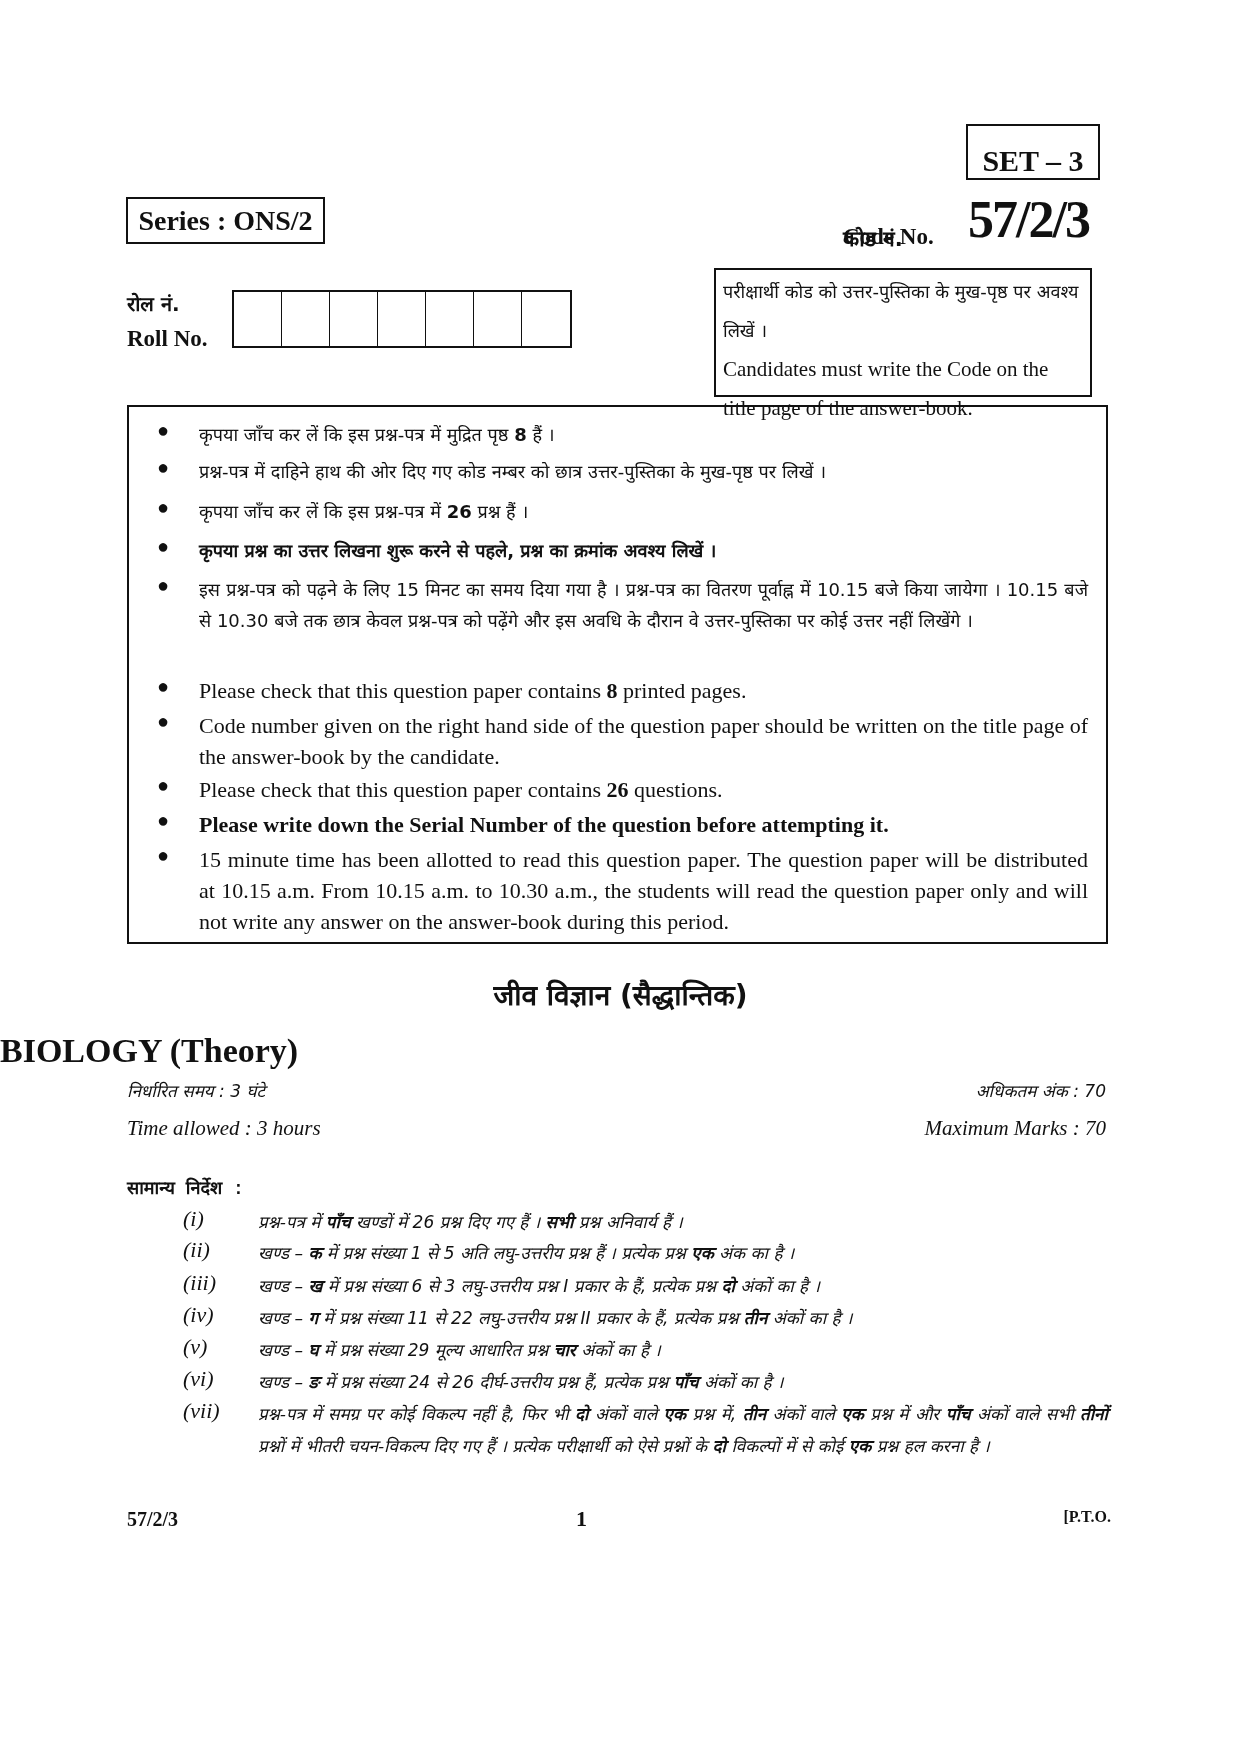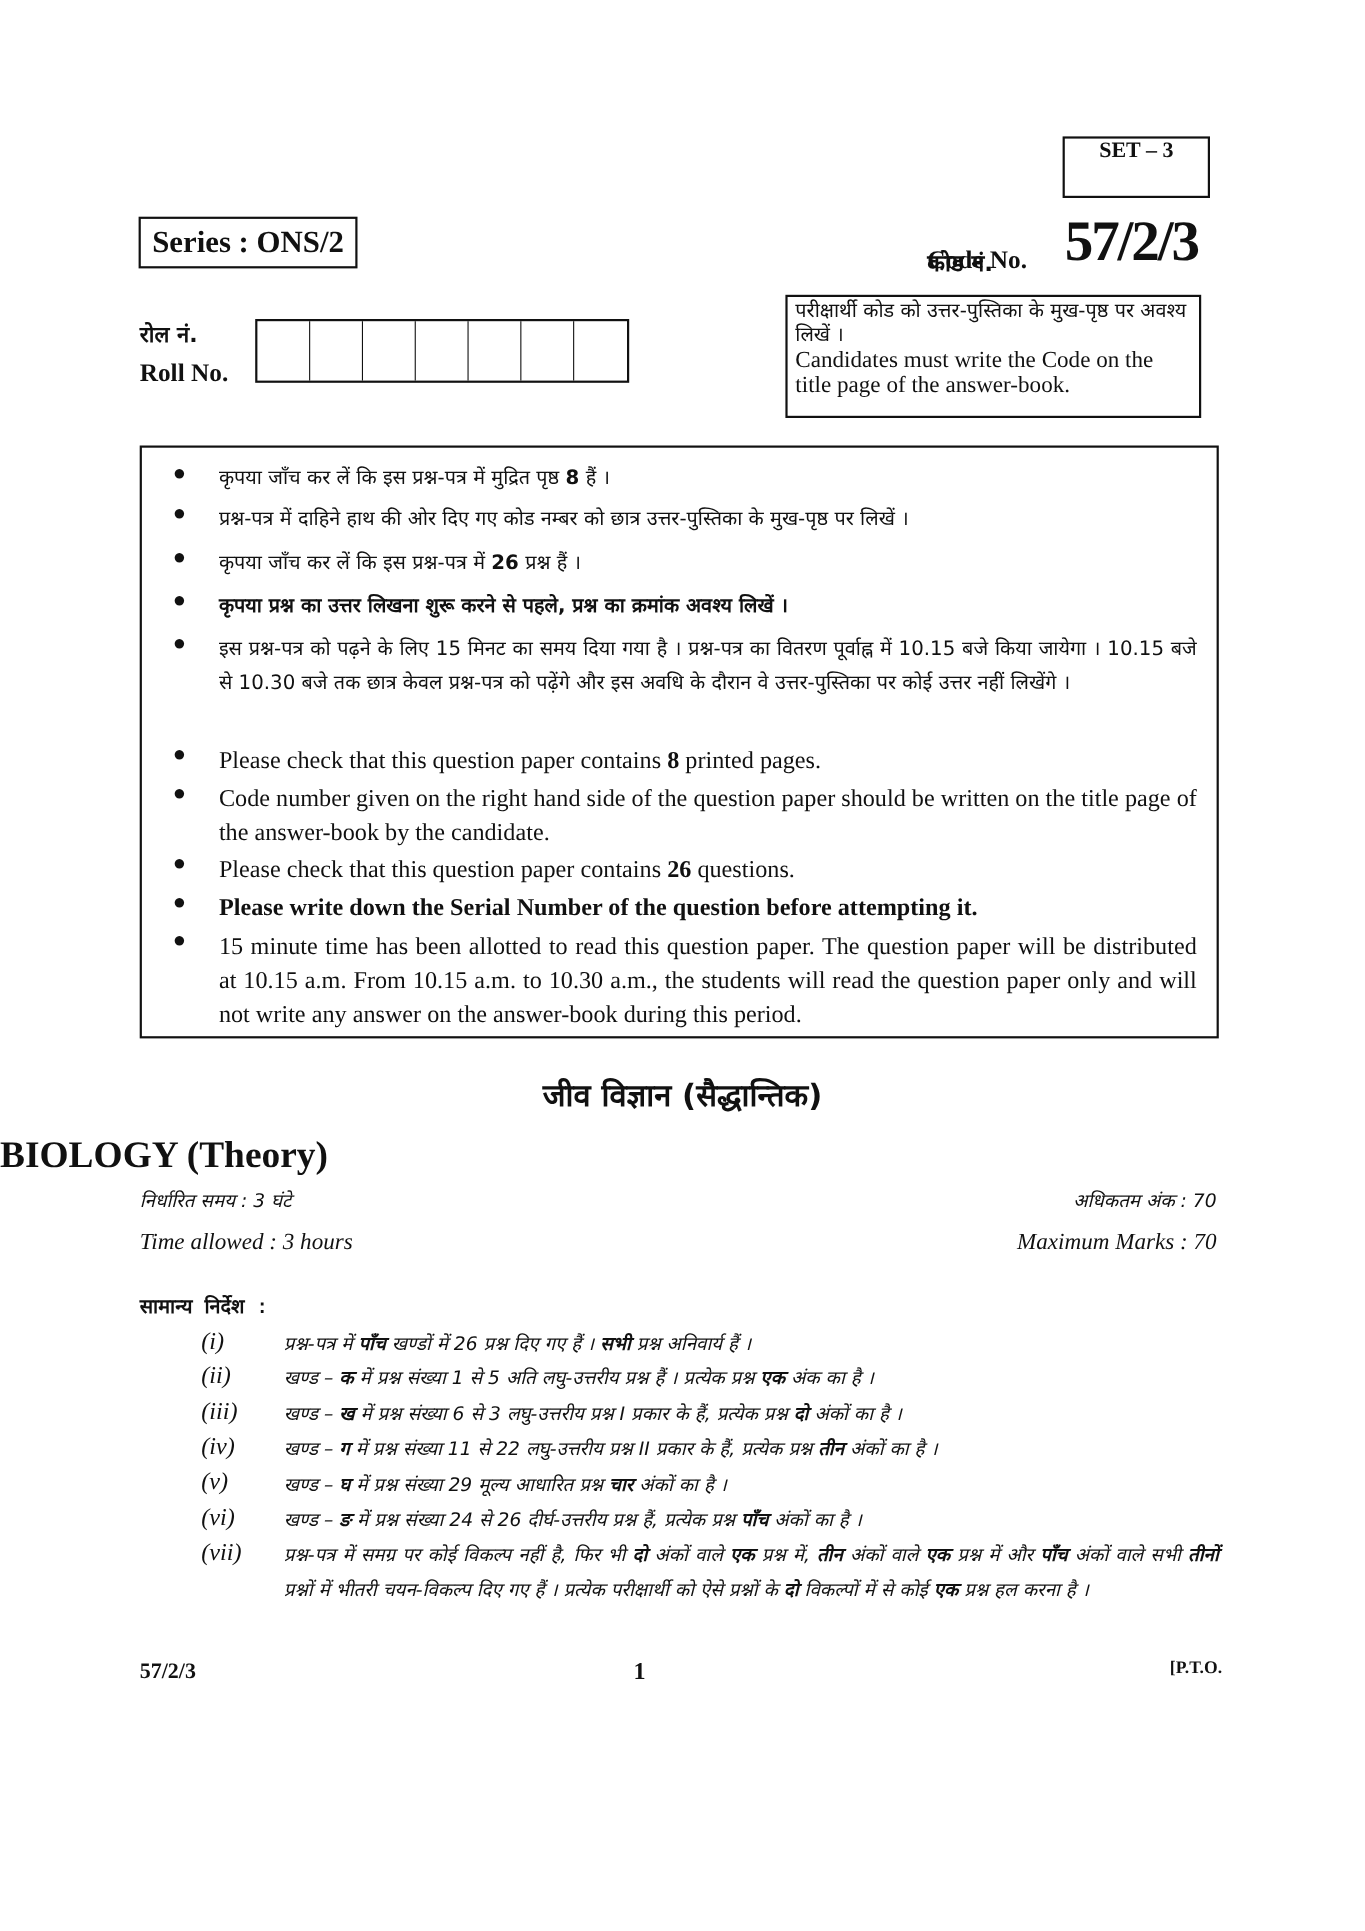--- a/index.html
+++ b/index.html
@@ -2,36 +2,36 @@
 <html><head>
 <meta charset="utf-8">
 <style>
   html, body { margin:0; padding:0; background:#ffffff; }
   body { width:1241px; height:1755px; position:relative; overflow:hidden;
          font-family:"Liberation Serif", "DejaVu Serif", serif; color:#111; }
   .abs { position:absolute; }
   .box { position:absolute; border:2px solid #111; box-sizing:border-box; }
   .b { font-weight:bold; }
 
-  #set-box { left:966px; top:124px; width:134px; height:56px; font-size:20px; font-weight:bold;
-             display:flex; align-items:flex-start; justify-content:center; }
+  #set-box { left:966px; top:124px; width:134px; height:56px; font-size:30px; font-weight:bold;
+             display:flex; align-items:flex-end; justify-content:center; }
   #series-box { left:126px; top:197px; width:199px; height:47px; font-size:28px; font-weight:bold;
              display:flex; align-items:center; justify-content:center; }
   #code-label-hi { left:843px; top:192px; font-size:21px; font-weight:bold; font-family:"DejaVu Sans", sans-serif;margin-top:32px; }
   #code-label-en { left:843px; top:224px; font-size:23px; font-weight:bold; }
   #code-value { left:968px; top:190px; font-size:52px; font-weight:bold; letter-spacing:-2px; }
 
   #roll-hi { left:127px; top:290px; font-size:20px; font-weight:bold; font-family:"DejaVu Sans", sans-serif; }
   #roll-en { left:127px; top:326px; font-size:23px; font-weight:bold; }
   #roll-boxes { position:absolute; left:232px; top:290px; height:58px; display:flex;
                 border:2px solid #111; box-sizing:border-box; }
   .roll-cell { width:48px; height:54px; border-right:1.5px solid #111; box-sizing:border-box; }
   .roll-cell:last-child { border-right:none; }
 
-  #code-note { left:714px; top:268px; width:378px; height:112px; padding:2px 7px; font-size:21px; line-height:22px; }
+  #code-note { left:714px; top:268px; width:378px; height:129px; padding:2px 7px; font-size:21px; line-height:39px; }
   #code-note .hi { font-family:"DejaVu Sans", sans-serif; font-size:18px; }
 
   #instr-box { left:127px; top:405px; width:981px; height:539px; }
   .bullet-row { position:absolute; left:20px; right:18px; display:flex; font-size:22px; }
   .bullet-row .dot { width:42px; flex:none; font-size:20px; padding-left:8px; }
   .bullet-row .txt { flex:1; text-align:justify; line-height:31px; }
   .bullet-row .txt.hi { font-family:"DejaVu Sans", sans-serif; font-size:18px; }
 
   #title-hi { left:0; width:1241px; top:975px; text-align:center; font-size:28px; font-weight:bold;
               font-family:"DejaVu Sans", sans-serif; }

